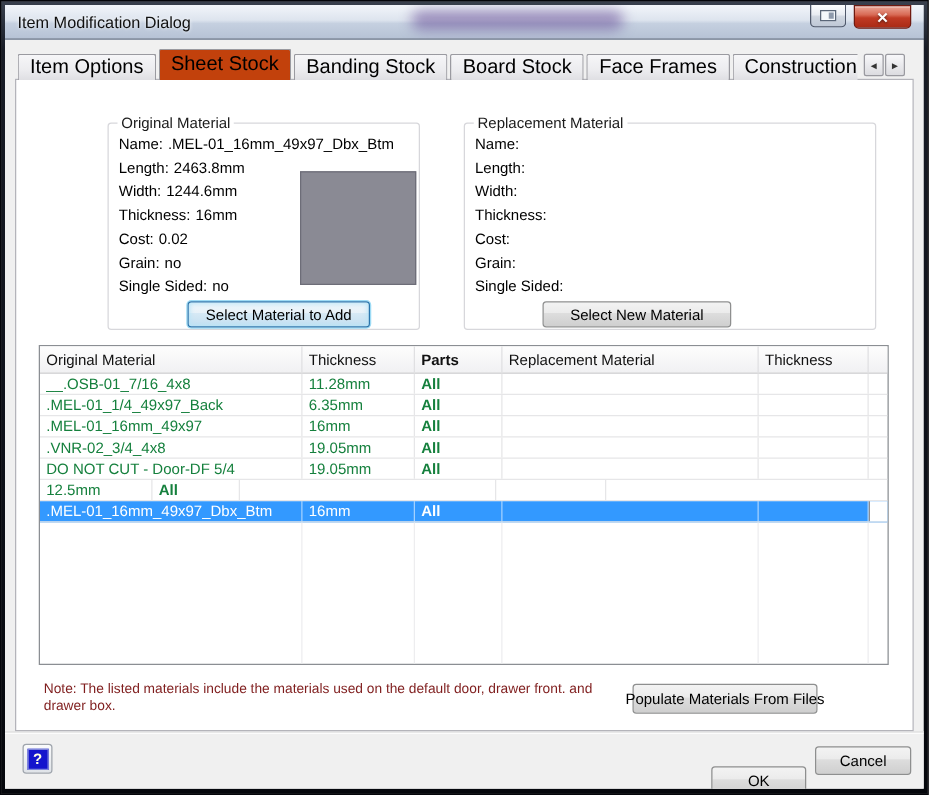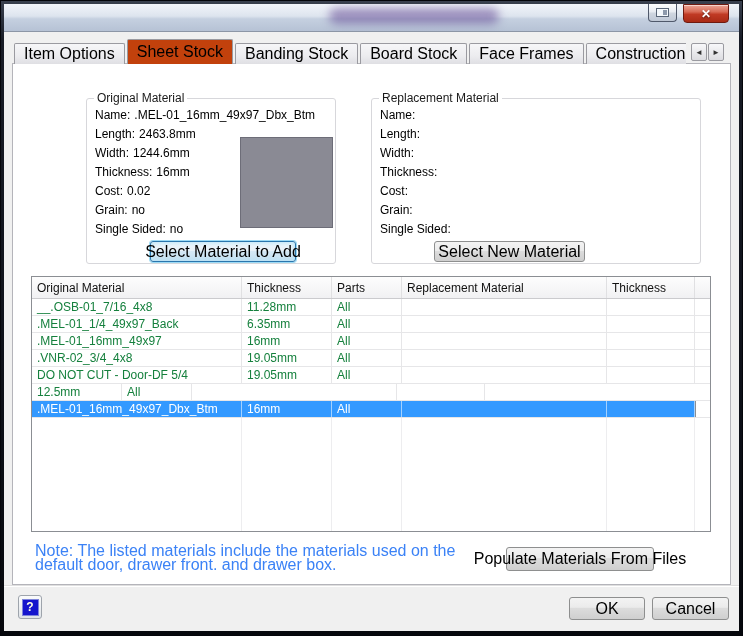--- a/index.html
+++ b/index.html
@@ -100,21 +100,21 @@
   .field{ height:19px; font-size:12px; color:#000; white-space:nowrap; display:flex; align-items:center; }
   .field .val{ margin-left:4px; }
   .swatch{
     position:absolute; left:153px; top:38px; width:93px; height:91px;
     background:#8a8a94; border:1px solid #6d6d78;
   }
 
   
   .btn{
     font-family:"Liberation Sans", sans-serif;
-    font-size:16px; color:#000; text-align:center;
+    font-size:12px; color:#000; text-align:center;
     background:linear-gradient(180deg,#f3f3f3 0%,#ebebeb 45%,#dddddd 46%,#cfcfcf 100%);
     border:1px solid #8e8f8f; border-radius:3px;
     display:flex; align-items:center; justify-content:center;
     cursor:default; white-space:nowrap;
   }
   .btn-add{
     position:absolute; left:63px; top:142px; width:146px; height:21px;
     border:1px solid #2a76ad;
     box-shadow:0 0 0 1px #9ddbf5, inset 0 0 4px 1px #b9e4f7;
     background:linear-gradient(180deg,#f0f7fb 0%,#e7f1f8 45%,#d6e9f5 46%,#c4dff0 100%);
@@ -127,61 +127,62 @@
     position:absolute; left:18px; top:212px; width:680px; height:256px;
     border:1px solid #8b8e93; background:#fff;
     display:flex; flex-direction:column; overflow:hidden;
     font-size:12px;
   }
   .g-row{ display:flex; flex:0 0 auto; }
   .g-head{ height:22px; background:linear-gradient(180deg,#fdfdfd,#f1f1f3); border-bottom:1px solid #cbcbce; }
   .g-head .g-cell{ border-right:1px solid #e0e0e2; color:#111; display:flex; align-items:center; }
   .g-body-row{ height:17px; border-bottom:1px solid #e6e6e8; }
   .g-cell{ padding:0 5px; display:flex; align-items:center; white-space:nowrap; overflow:hidden; }
-  .c0{ width:210px; } .c1{ width:90px; } .c2{ width:70px; } .c3{ width:205px; } .c4{ width:88px; }
+  .c0{ width:210px; } .c1{ width:90px; } .c2{ width:70px;font-weight:bold; } .c3{ width:205px; } .c4{ width:88px; }
   .g-body-row .g-cell{ border-right:1px solid #e6e6e8; color:#15803d; }
   .g-fill-col{ flex:1; border-right:none !important; }
   .g-row.selected{ background:#3399ff; }
   .g-row.selected .g-cell{ color:#fff; border-right:1px solid rgba(255,255,255,.55); }
   .g-row.selected .g-fill-col{ background:#fff; border-left:1px solid #8b8e93; }
   .g-filler{ flex:1 1 auto; display:flex; }
   .g-filler .g-cell{ border-right:1px solid #ededef; height:100%; }
 
   
   .note{
     position:absolute; left:22px; top:480px; width:452px;
-    font-size:16px; color:#3b82f6; line-height:14px;
+    font-size:11px; color:#7f1d1d; line-height:14px;
   }
 
   
   .footer{
     position:absolute; left:0; top:553px; width:735px; height:46px;
     background:#f0f0f0; border-top:1px solid #dfdfdf;
     box-shadow:inset 0 1px 0 #ffffff;
   }
   .help-btn{
     position:absolute; left:14px; top:9px; width:24px; height:24px;
     border:1px solid #9ea4ac; border-radius:3px;
     background:linear-gradient(180deg,#fafbfc,#dfe3e8);
     display:flex; align-items:center; justify-content:center; cursor:default;
   }
   .help-inner{
     width:17px; height:17px; background:#1414cd; border:1px solid #7d84db;
     color:#ffffe4; font-size:12px; font-weight:bold;
     display:flex; align-items:center; justify-content:center;
   }
-  .btn-ok{ position:absolute; left:565px; top:11px; width:76px; height:23px; }
+  .btn-ok{ position:absolute; left:565px; top:27px; width:76px; height:23px; }
   .btn-cancel{ position:absolute; left:648px; top:11px; width:77px; height:23px; }
 </style>
 </head>
 <body>
 
 <div class="window">
 
   <div class="titlebar">
+    <span class="title-text">Item Modification Dialog</span>
     <span class="smudge"></span>
     <div class="caption-btn btn-float">
       <span class="float-glyph"></span>
     </div>
     <div class="caption-btn btn-close">
       <span class="close-x">✕</span>
     </div>
   </div>
 
   <div class="body">

